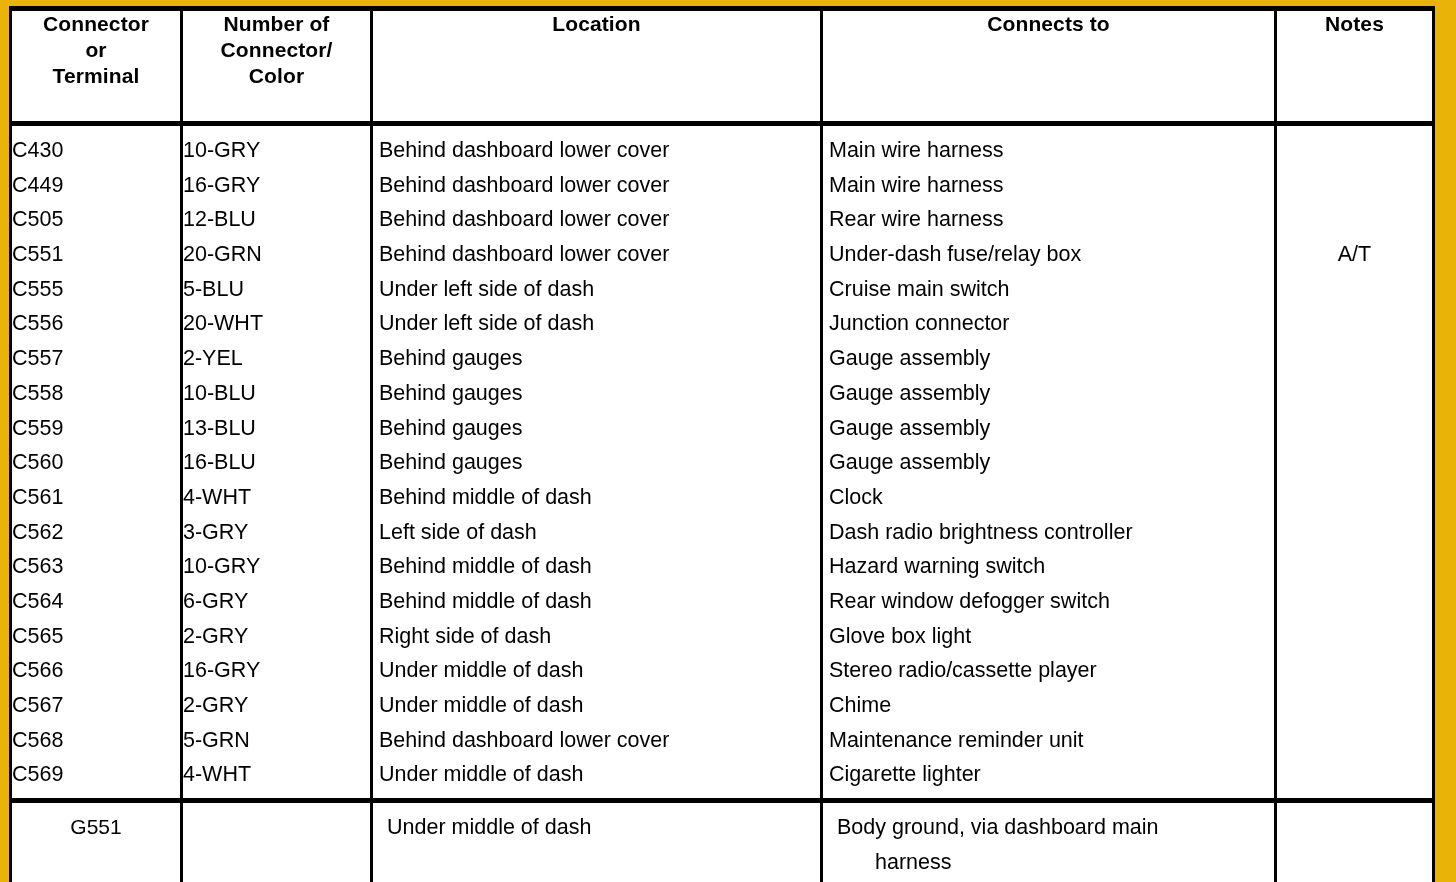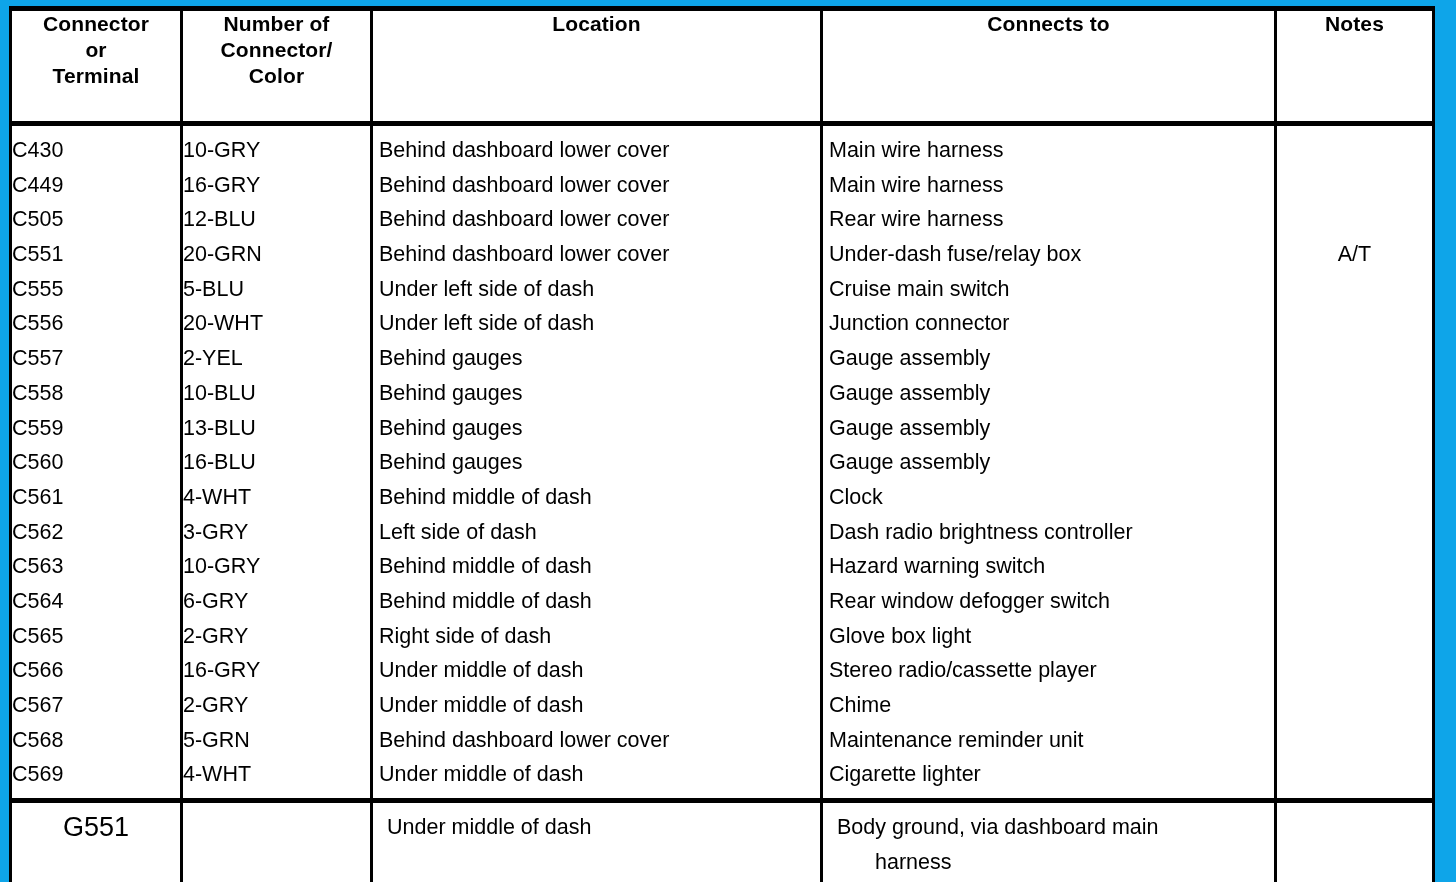--- a/index.html
+++ b/index.html
@@ -12,21 +12,21 @@
     height: 882px;
     font-family: "Liberation Sans", sans-serif;
     color: #000000;
     overflow: hidden;
   }
 
   .page {
     position: relative;
     width: 1456px;
     height: 882px;
-    background: #0ea5e9;
+    background: #eab308;
   }
 
   .conn-table {
     position: absolute;
     left: 9px;
     top: 6px;
     width: 1423px;
     border-collapse: collapse;
     table-layout: fixed;
     background: #ffffff;
@@ -99,21 +99,21 @@
     display: block;
     font-size: 21.5px;
     line-height: 34.7px;
     white-space: nowrap;
   }
   .ground-line.l1 { padding-left: 14px; }
   .ground-line.l2 { padding-left: 52px; }
   .ground-id {
     display: block;
     text-align: center;
-    font-size: 27px;
+    font-size: 21px;
     line-height: 34.7px;
   }
   .empty-cell { display: block; height: 34.7px; }
 </style>
 </head>
 <body>
 
 <div class="page">
 
   <table class="conn-table">

